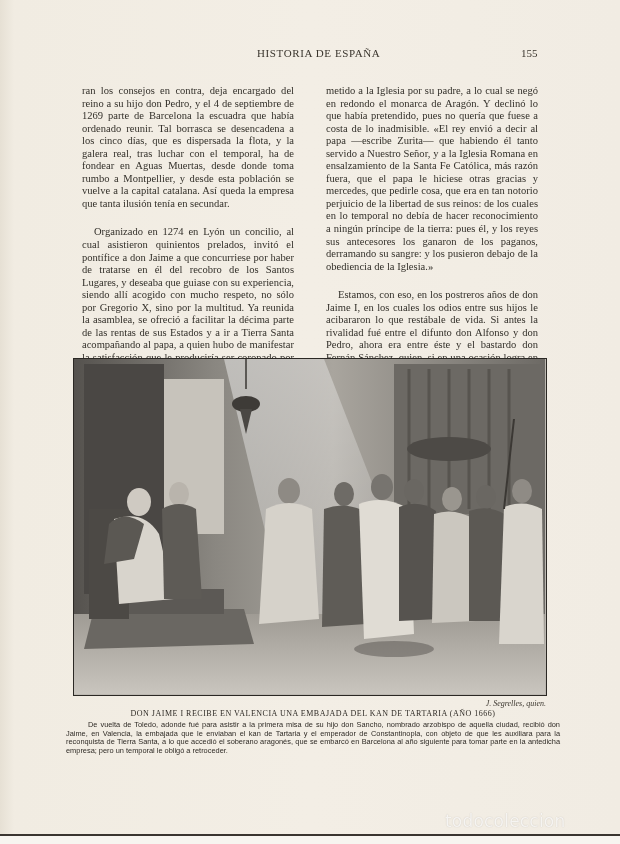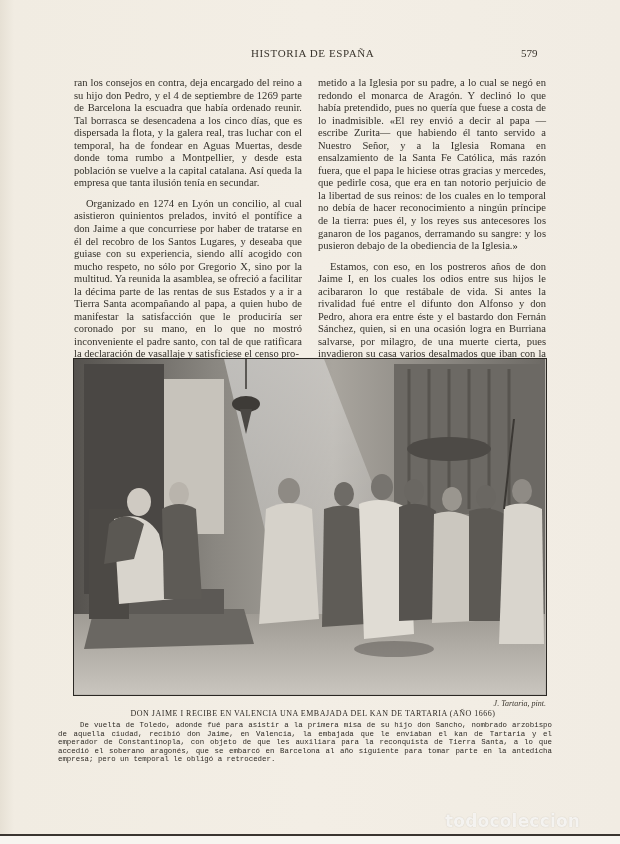--- a/index.html
+++ b/index.html
@@ -12,77 +12,77 @@
     .page {
       position:absolute; left:0; top:0; width:620px; height:836px;
       background:linear-gradient(90deg,#e6e0d4 0px,#f1ece2 14px,#f3eee5 50%,#f1ece3 100%);
     }
     .bottom-edge {
       position:absolute; left:0; top:834px; width:620px; height:10px;
       background:#f7f5f0;
       border-top:2px solid #3a3530;
     }
     .running-head {
-      position:absolute; top:47px; left:251px;
+      position:absolute; top:47px; left:257px;
       font-size:11px; letter-spacing:0.6px; color:#3a352d;
       font-family:"Liberation Serif", serif;
     }
     .page-number {
       position:absolute; top:47px; left:521px;
       font-size:11px; color:#3a352d;
       font-family:"Liberation Serif", serif;
     }
     .col {
       position:absolute; top:69px; width:244px;
       font-family:"Liberation Serif", serif;
       font-size:10.55px; line-height:12.55px; color:#33302a;
       text-align:justify;
     }
     .col.left { left:66px; }
     .col.right { left:310px; }
-    .col p { margin:8px; }
+    .col p { margin:16px; }
     .col p.indent { text-indent:12px; }
     .illustration {
       position:absolute; left:73px; top:358px; width:474px; height:338px;
       border:1.5px solid #2b2824; box-sizing:border-box;
       background:#bcb8b1; overflow:hidden;
     }
     .illustration svg { display:block; }
     .credit {
       position:absolute; top:699px; left:460px; width:86px; text-align:right;
       font-family:"Liberation Serif", serif; font-style:italic;
       font-size:8px; color:#3a352d;
     }
     .caption-title {
       position:absolute; top:709px; left:66px; width:494px; text-align:center;
       font-family:"Liberation Serif", serif;
       font-size:8px; letter-spacing:0.5px; color:#2e2a25;
     }
     .caption-body {
-      position:absolute; top:721px; left:58px; width:494px;
-      font-family:Liberation Mono, monospace;
+      position:absolute; top:721px; left:66px; width:494px;
+      font-family:Liberation Sans, sans-serif;
       font-size:7.4px; line-height:8.6px; color:#2e2a25;
       text-align:justify;
     }
     .caption-body p { margin:0; text-indent:22px; }
     .watermark {
       position:absolute; top:811px; left:445px;
-      font-family:"DejaVu Sans", sans-serif; font-weight:bold;
+      font-family:"DejaVu Sans", sans-serif; font-weight:normal;
       font-size:17px; letter-spacing:0.2px;
       color:rgba(255,255,255,0.82);
       text-shadow:0 0 1px rgba(160,150,135,0.6);
     }
   </style>
 </head>
 <body>
 
 <div class="page">
 
   <div class="running-head">HISTORIA DE ESPAÑA</div>
-  <div class="page-number">579</div>
+  <div class="page-number">155</div>
 
   <div class="col left">
     <p>ran los consejos en contra, deja encargado del reino a su hijo don Pedro, y el 4 de septiembre de 1269 parte de Barcelona la escuadra que había ordenado reunir. Tal borrasca se desencadena a los cinco días, que es dispersada la flota, y la galera real, tras luchar con el temporal, ha de fondear en Aguas Muertas, desde donde toma rumbo a Montpellier, y desde esta población se vuelve a la capital catalana. Así queda la empresa que tanta ilusión tenía en secundar.</p>
     <p class="indent">Organizado en 1274 en Lyón un concilio, al cual asistieron quinientos prelados, invitó el pontífice a don Jaime a que concurriese por haber de tratarse en él del recobro de los Santos Lugares, y deseaba que guiase con su experiencia, siendo allí acogido con mucho respeto, no sólo por Gregorio X, sino por la multitud. Ya reunida la asamblea, se ofreció a facilitar la décima parte de las rentas de sus Estados y a ir a Tierra Santa acompañando al papa, a quien hubo de manifestar la satisfacción que le produciría ser coronado por su mano, en lo que no mostró inconveniente el padre santo, con tal de que ratificara la declaración de vasallaje y satisficiese el censo pro-</p>
   </div>
 
   <div class="col right">
     <p>metido a la Iglesia por su padre, a lo cual se negó en redondo el monarca de Aragón. Y declinó lo que había pretendido, pues no quería que fuese a costa de lo inadmisible. «El rey envió a decir al papa —escribe Zurita— que habiendo él tanto servido a Nuestro Señor, y a la Iglesia Romana en ensalzamiento de la Santa Fe Católica, más razón fuera, que el papa le hiciese otras gracias y mercedes, que pedirle cosa, que era en tan notorio perjuicio de la libertad de sus reinos: de los cuales en lo temporal no debía de hacer reconocimiento a ningún príncipe de la tierra: pues él, y los reyes sus antecesores los ganaron de los paganos, derramando su sangre: y los pusieron debajo de la obediencia de la Iglesia.»</p>
     <p class="indent">Estamos, con eso, en los postreros años de don Jaime I, en los cuales los odios entre sus hijos le acibararon lo que restábale de vida. Si antes la rivalidad fué entre el difunto don Alfonso y don Pedro, ahora era entre éste y el bastardo don Fernán Sánchez, quien, si en una ocasión logra en Burriana salvarse, por milagro, de una muerte cierta, pues invadieron su casa varios desalmados que iban con la intención de matarle, en otra su mala suerte</p>
   </div>
@@ -155,21 +155,21 @@
         <ellipse cx="412" cy="138" rx="10" ry="12" fill="#6a6762"></ellipse>
         <path d="M395,152 Q415,145 432,156 L434,262 L395,262 Z" fill="#5c5954"></path>
         <ellipse cx="448" cy="132" rx="10" ry="12" fill="#8f8b85"></ellipse>
         <path d="M430,148 Q450,140 468,150 L470,285 L425,285 Z" fill="#d9d5cd"></path>
         <line x1="440" y1="60" x2="430" y2="150" stroke="#3b3834" stroke-width="2"></line>
       </g>
       <ellipse cx="320" cy="290" rx="40" ry="8" fill="#55524e" opacity="0.5"></ellipse>
     </svg>
   </div>
 
-  <div class="credit">J. Tartaria, pint.</div>
+  <div class="credit">J. Segrelles, quien.</div>
   <div class="caption-title">DON JAIME I RECIBE EN VALENCIA UNA EMBAJADA DEL KAN DE TARTARIA (AÑO 1666)</div>
   <div class="caption-body">
     <p>De vuelta de Toledo, adonde fué para asistir a la primera misa de su hijo don Sancho, nombrado arzobispo de aquella ciudad, recibió don Jaime, en Valencia, la embajada que le enviaban el kan de Tartaria y el emperador de Constantinopla, con objeto de que les auxiliara para la reconquista de Tierra Santa, a lo que accedió el soberano aragonés, que se embarcó en Barcelona al año siguiente para tomar parte en la antedicha empresa; pero un temporal le obligó a retroceder.</p>
   </div>
 
   <div class="watermark">todocoleccion</div>
 </div>
 <div class="bottom-edge"></div>
 
 </body></html>

